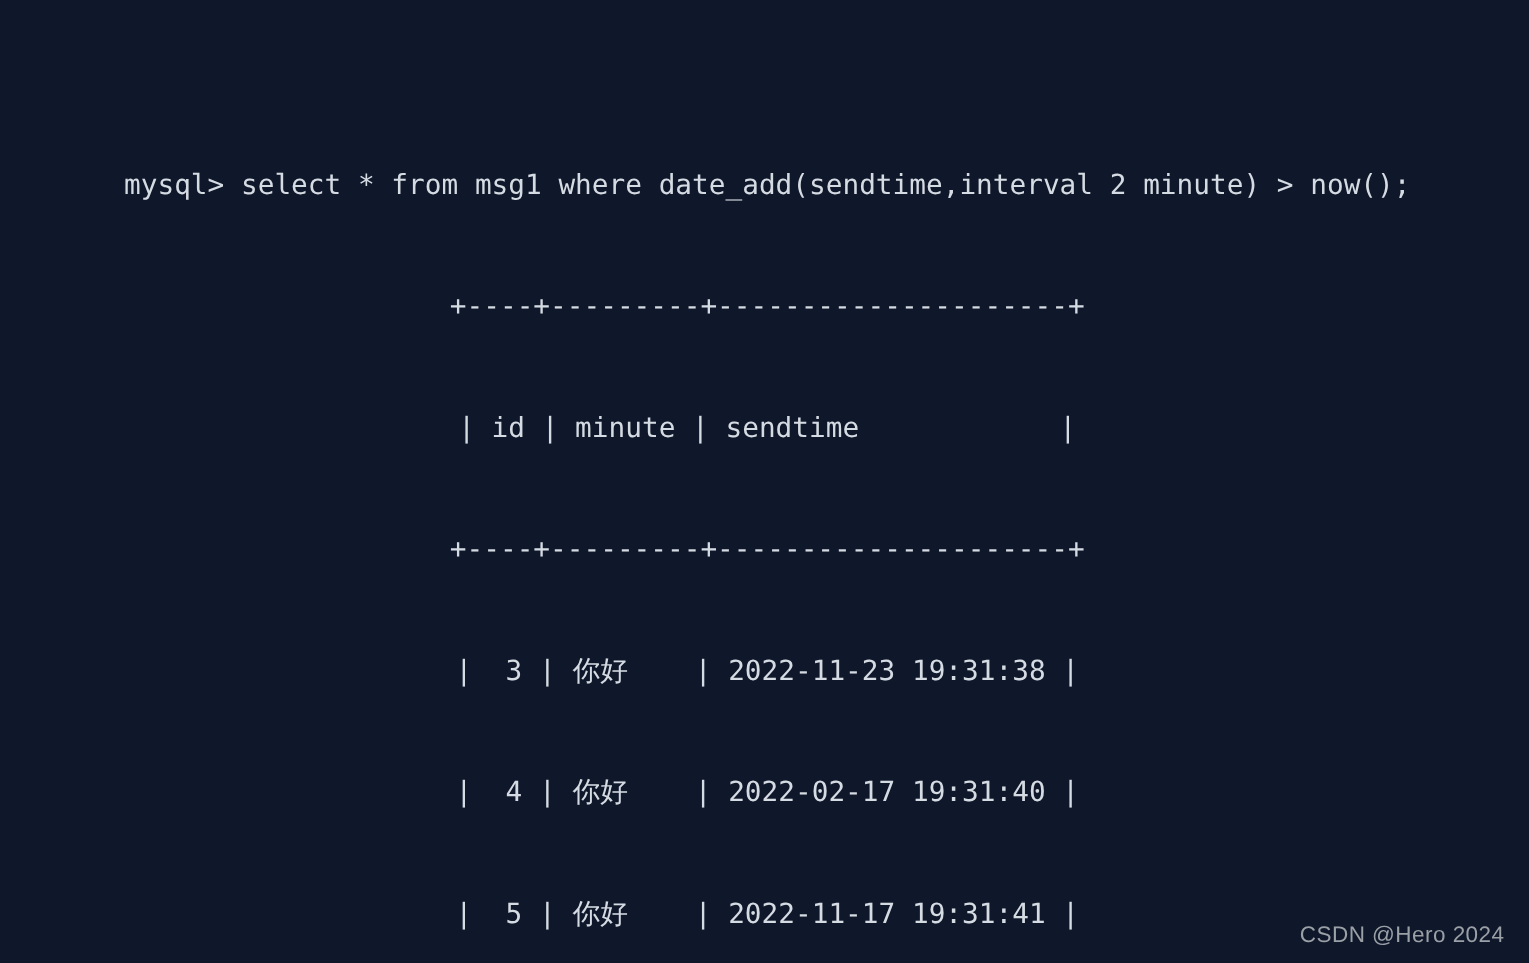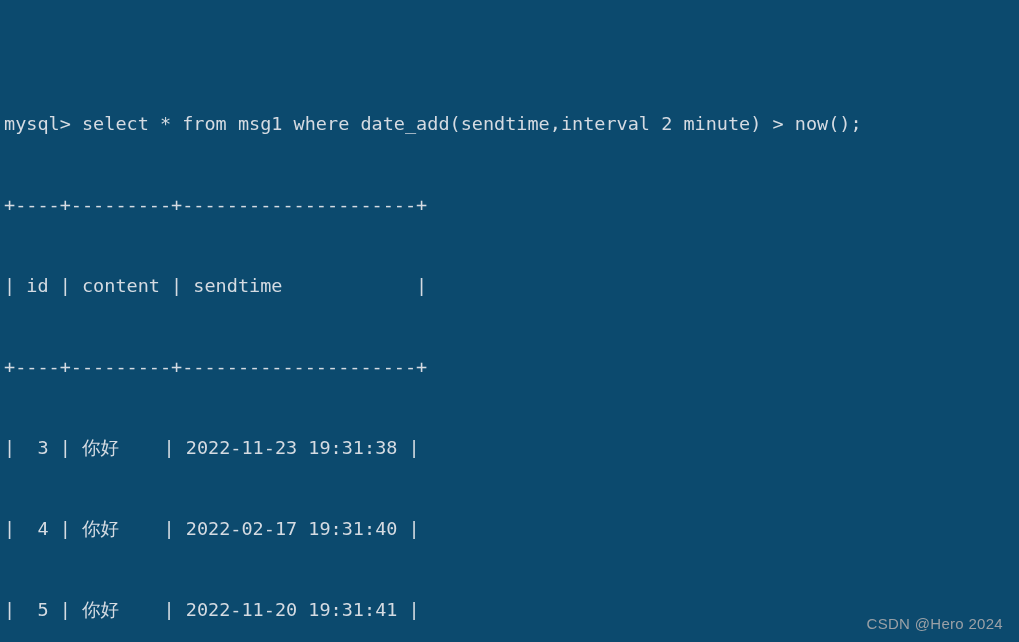--- a/index.html
+++ b/index.html
@@ -35,30 +35,30 @@
     font-size: 15px;
     line-height: 20px;
     color: #9aa0a6;
     letter-spacing: 0.3px;
     white-space: pre;
   }
 </style>
 </head>
 <body style="background: rgb(43, 43, 45);">
 
-<div id="terminal" style="background: #0c4a6e; color: rgb(213, 219, 226);">
+<div id="terminal" style="background: #0f172a; color: rgb(213, 219, 226); text-align: center;">
 
   
   <div class="line">mysql&gt; select * from msg1 where date_add(sendtime,interval 2 minute) &gt; now();</div>
   <div class="line">+----+---------+---------------------+</div>
-  <div class="line">| id | content | sendtime            |</div>
+  <div class="line">| id | minute | sendtime            |</div>
   <div class="line">+----+---------+---------------------+</div>
   <div class="line">|  3 | 你好    | 2022-11-23 19:31:38 |</div>
   <div class="line">|  4 | 你好    | 2022-02-17 19:31:40 |</div>
-  <div class="line">|  5 | 你好    | 2022-11-20 19:31:41 |</div>
+  <div class="line">|  5 | 你好    | 2022-11-17 19:31:41 |</div>
   
   
   
   
 
   
   
   
   
   

